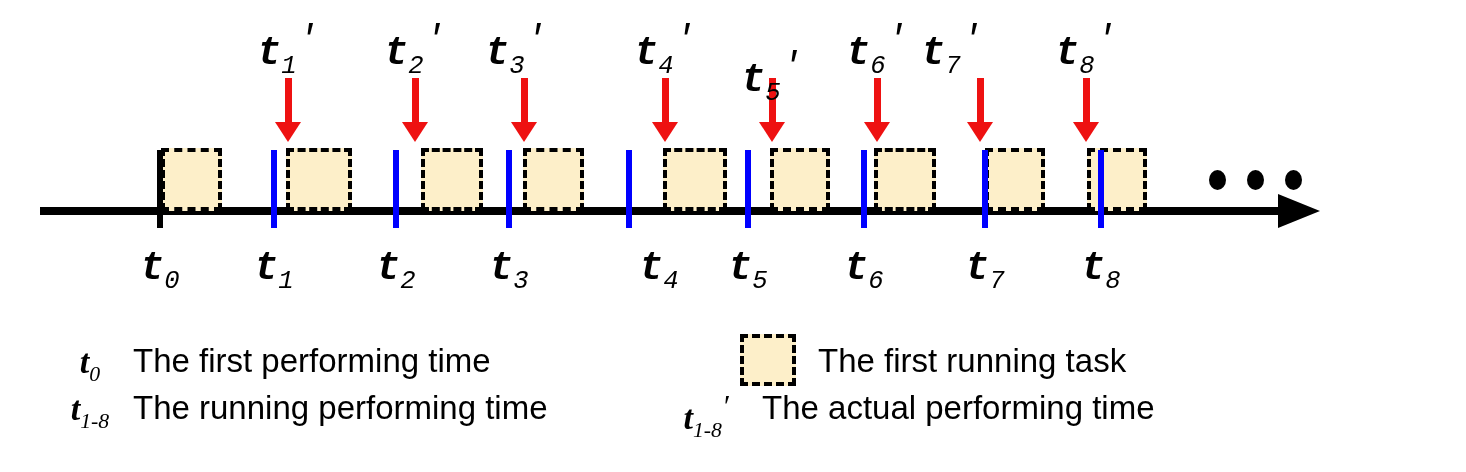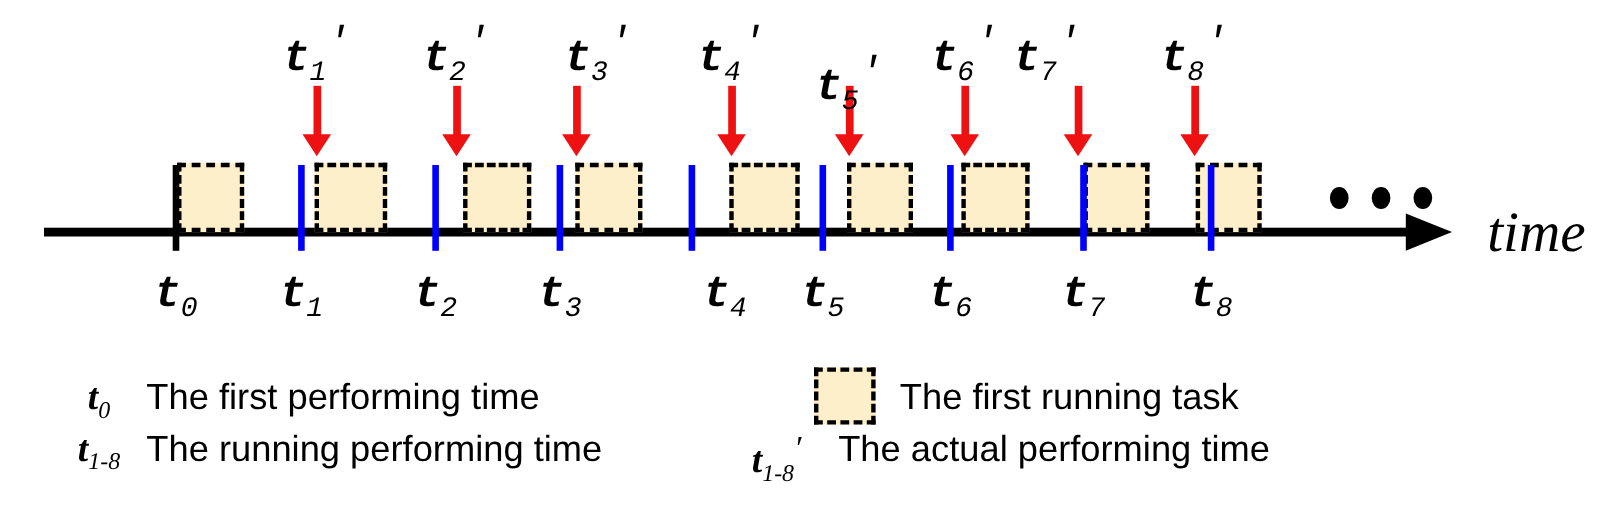--- a/index.html
+++ b/index.html
@@ -173,21 +173,20 @@
 
   <div class="axis-line" style="left:40px; top:207px; width:1240px; height:8px;"></div>
   <div class="axis-head" style="left:1278px; top:194px;"></div>
 
   <div class="dots" style="left:1209px; top:170px;">
     <i></i>
     <i></i>
     <i></i>
   </div>
 
-  <div class="time-caption" style="left:1352px; top:186px;">time</div>
 
   <div id="boxes-layer">
       <div class="task-box" style="left: 161px; top: 148px; width: 61px; height: 63px;"></div>
       <div class="task-box" style="left: 286px; top: 148px; width: 66px; height: 63px;"></div>
       <div class="task-box" style="left: 421px; top: 148px; width: 62px; height: 63px;"></div>
       <div class="task-box" style="left: 523px; top: 148px; width: 61px; height: 63px;"></div>
       <div class="task-box" style="left: 663px; top: 148px; width: 64px; height: 63px;"></div>
       <div class="task-box" style="left: 770px; top: 148px; width: 60px; height: 63px;"></div>
       <div class="task-box" style="left: 874px; top: 148px; width: 62px; height: 63px;"></div>
       <div class="task-box" style="left: 985px; top: 148px; width: 60px; height: 63px;"></div>
@@ -214,21 +213,21 @@
       <div class="mathlabel prime-label" style="left: 288px; top: 22px;">t<span class="sub">1</span><span class="prime">′</span></div>
       <div class="red-arrow" style="left: 401px; top: 78px; width: 28px; height: 64px;">
         <div class="shaft" style="height: 48px;"></div>
         <div class="head"></div>
       </div>
       <div class="mathlabel prime-label" style="left: 415px; top: 22px;">t<span class="sub">2</span><span class="prime">′</span></div>
       <div class="red-arrow" style="left: 510px; top: 78px; width: 28px; height: 64px;">
         <div class="shaft" style="height: 48px;"></div>
         <div class="head"></div>
       </div>
-      <div class="mathlabel prime-label" style="left: 544px; top: 22px;">t<span class="sub">3</span><span class="prime">′</span></div>
+      <div class="mathlabel prime-label" style="left: 516px; top: 22px;">t<span class="sub">3</span><span class="prime">′</span></div>
       <div class="red-arrow" style="left: 651px; top: 78px; width: 28px; height: 64px;">
         <div class="shaft" style="height: 48px;"></div>
         <div class="head"></div>
       </div>
       <div class="mathlabel prime-label" style="left: 665px; top: 22px;">t<span class="sub">4</span><span class="prime">′</span></div>
       <div class="red-arrow" style="left: 758px; top: 78px; width: 28px; height: 64px;">
         <div class="shaft" style="height: 48px;"></div>
         <div class="head"></div>
       </div>
       <div class="mathlabel prime-label" style="left: 772px; top: 22px; margin-top: 27px;">t<span class="sub">5</span><span class="prime">′</span></div>

